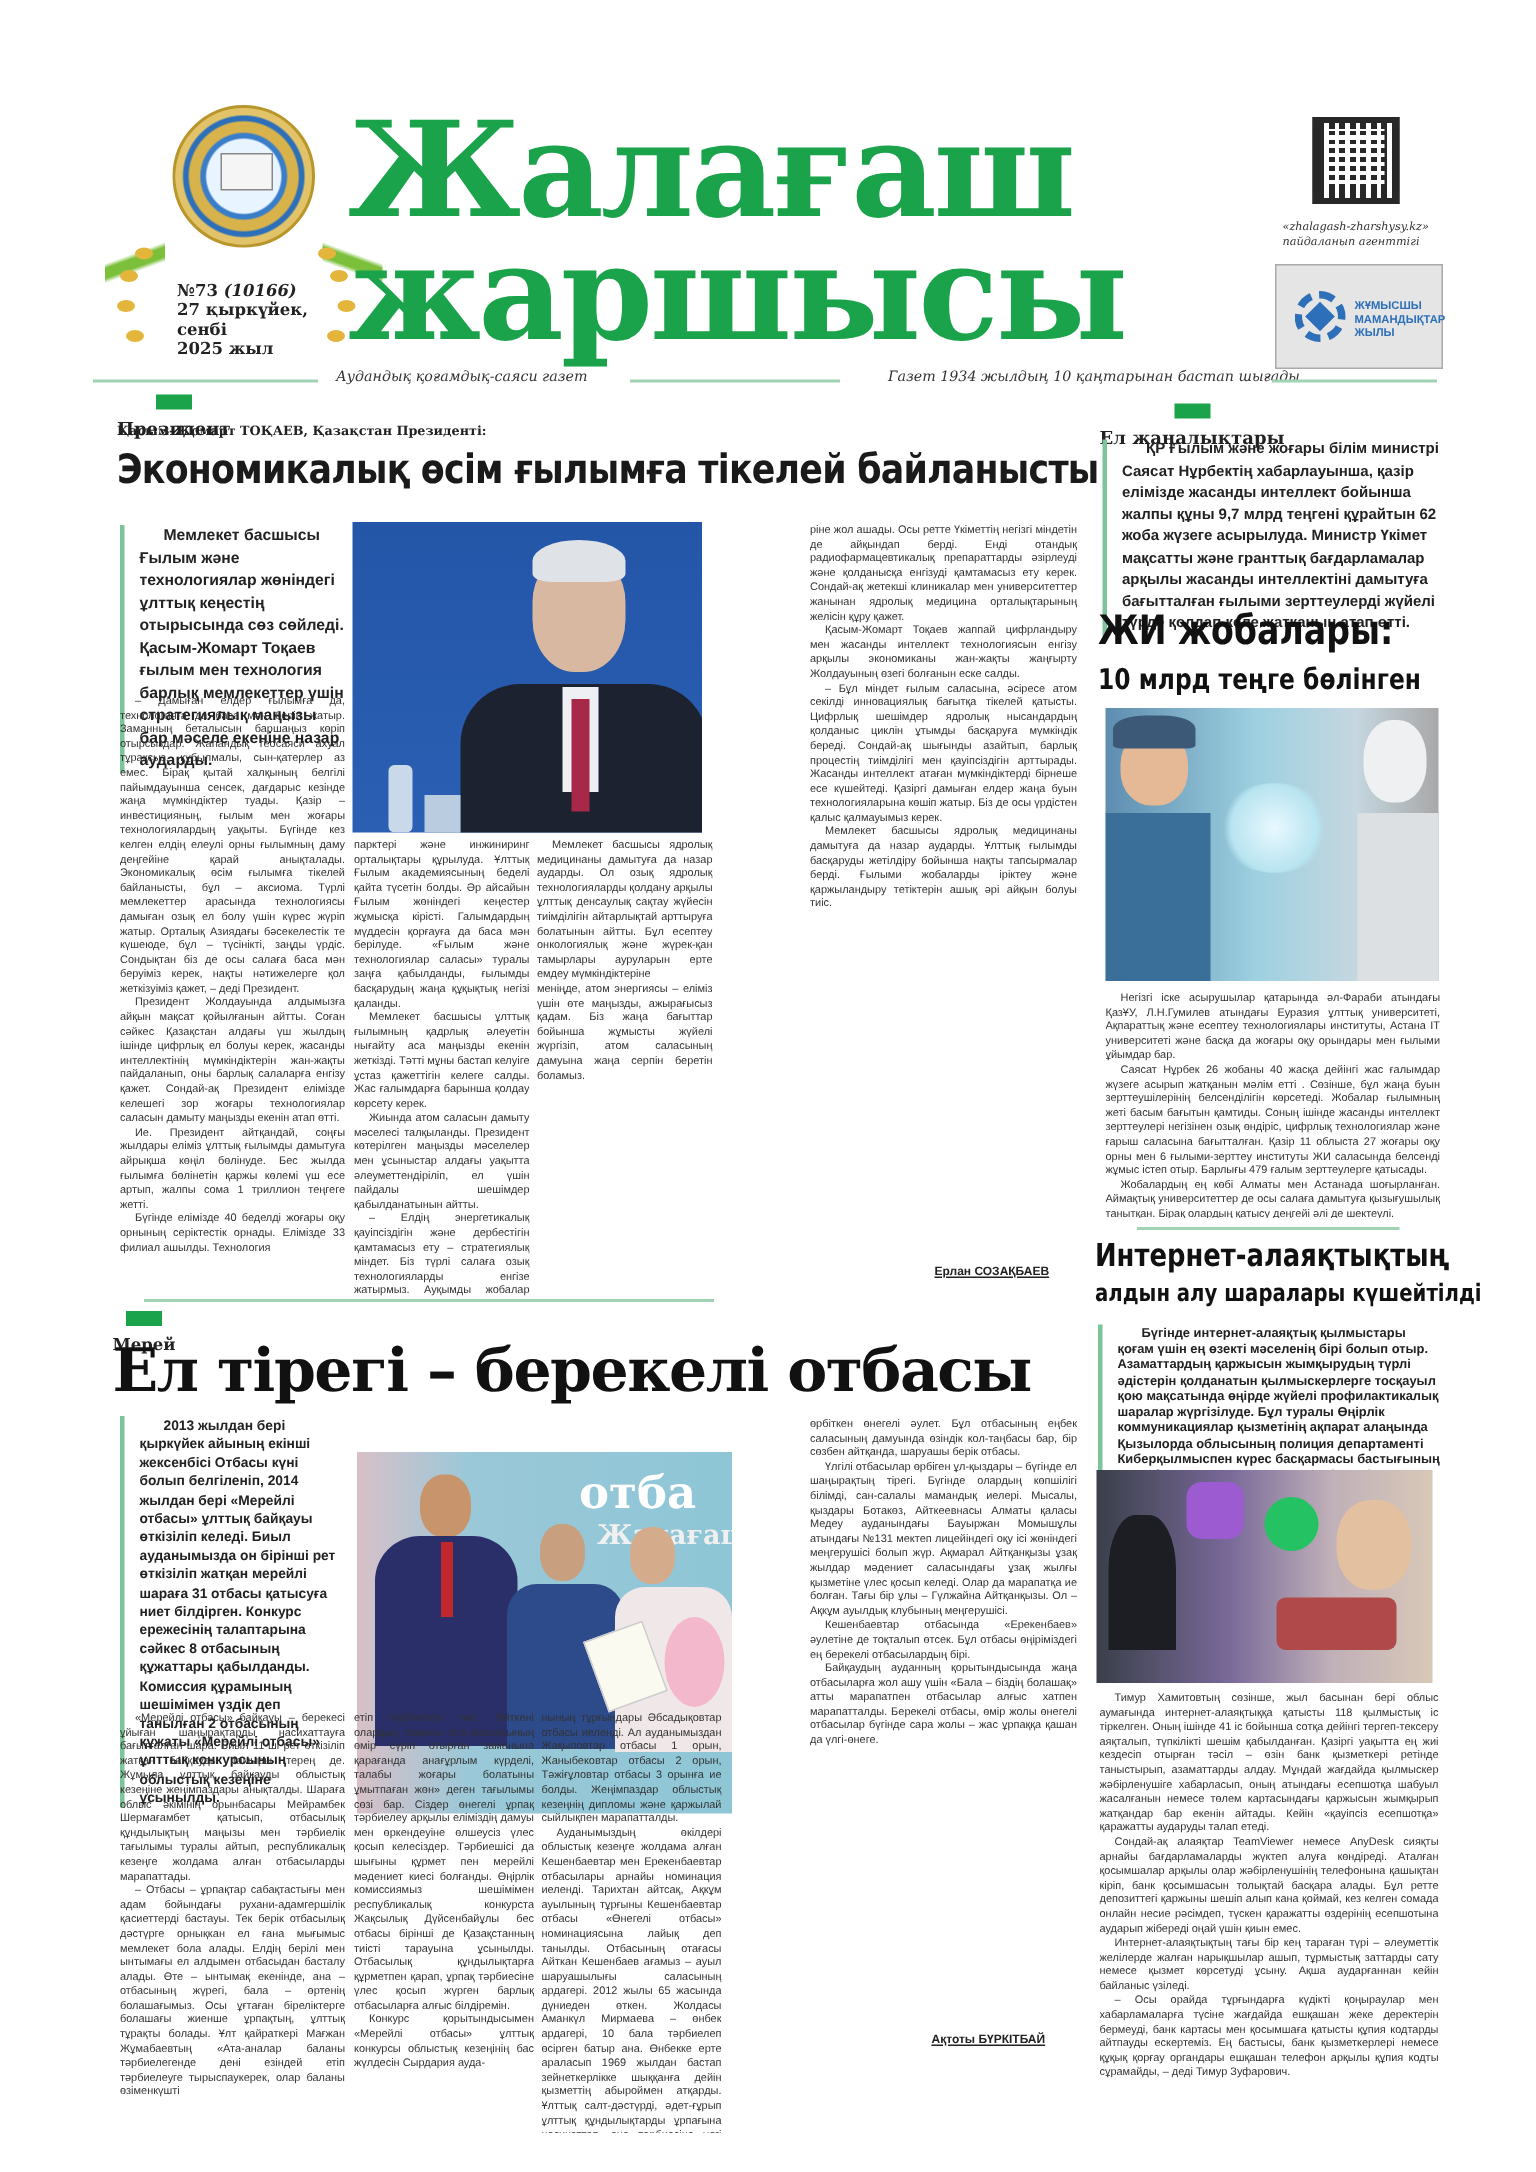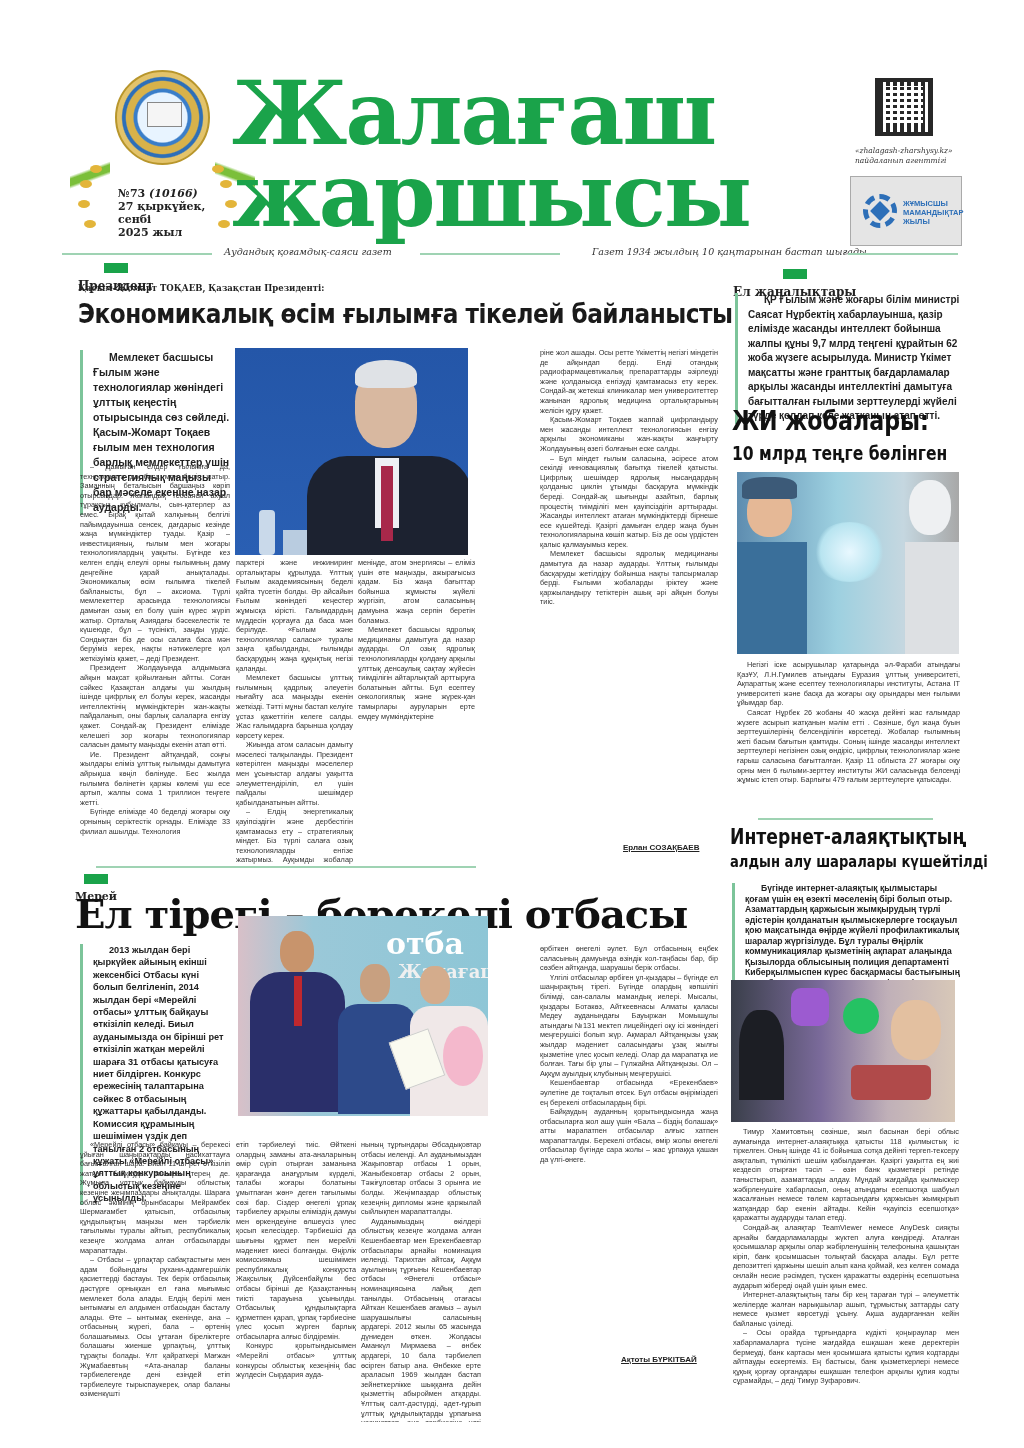--- a/index.html
+++ b/index.html
@@ -128,22 +128,22 @@
   <p>Ие. Президент айтқандай, соңғы жылдары еліміз ұлттық ғылымды дамытуға айрықша көңіл бөлінуде. Бес жылда ғылымға бөлінетін қаржы көлемі үш есе артып, жалпы сома 1 триллион теңгеге жетті.</p>
   <p>Бүгінде елімізде 40 беделді жоғары оқу орнының серіктестік орнады. Елімізде 33 филиал ашылды. Технология</p>
 </div>
 <div class="abs body-txt" style="left:236px;top:558px;width:117px;height:308px">
   <p style="text-indent:0">парктері және инжиниринг орталықтары құрылуда. Ұлттық Ғылым академиясының беделі қайта түсетін болды. Әр айсайын Ғылым жөніндегі кеңестер жұмысқа кірісті. Галымдардың мүддесін қорғауға да баса мән берілуде. «Ғылым және технологиялар саласы» туралы заңға қабылданды, ғылымды басқарудың жаңа құқықтық негізі қаланды.</p>
   <p>Мемлекет басшысы ұлттық ғылымның қадрлық әлеуетін нығайту аса маңызды екенін жеткізді. Тәтті мұны бастап келуіге ұстаз қажеттігін келеге салды. Жас ғалымдарға барынша қолдау көрсету керек.</p>
   <p>Жиында атом саласын дамыту мәселесі талқыланды. Президент көтерілген маңызды мәселелер мен ұсыныстар алдағы уақытта әлеуметтендіріліп, ел үшін пайдалы шешімдер қабылданатынын айтты.</p>
   <p>– Елдің энергетикалық қауіпсіздігін және дербестігін қамтамасыз ету – стратегиялық міндет. Біз түрлі салаға озық технологияларды енгізе жатырмыз. Ауқымды жобалар қолға алынуда. Оның бірін табысты жүзеге асыру үшін атом энергиясы жетістіктерін де пайдалануымыз керек. Ғылыми негізі кең болуға тиіс. Ол – атомдық энергетиканы дамытуға бағытталған жоба. Бастапқы кезде Балқаш маңында алғашқы атом станциясын салу жөнінде шешім қабылдадық. Шын</p>
 </div>
 <div class="abs body-txt" style="left:358px;top:558px;width:117px;height:308px">
+  <p>Мемлекет басшысы ядролық медицинаны дамытуға да назар аударды. Ол озық ядролық технологияларды қолдану арқылы ұлттық денсаулық сақтау жүйесін тиімділігін айтарлықтай арттыруға болатынын айтты. Бұл есептеу онкологиялық және жүрек-қан тамырлары ауруларын ерте емдеу мүмкіндіктеріне</p>
   <p style="text-indent:0">меніңде, атом энергиясы – еліміз үшін өте маңызды, ажырағысыз қадам. Біз жаңа бағыттар бойынша жұмысты жүйелі жүргізіп, атом саласының дамуына жаңа серпін беретін боламыз.</p>
-  <p>Мемлекет басшысы ядролық медицинаны дамытуға да назар аударды. Ол озық ядролық технологияларды қолдану арқылы ұлттық денсаулық сақтау жүйесін тиімділігін айтарлықтай арттыруға болатынын айтты. Бұл есептеу онкологиялық және жүрек-қан тамырлары ауруларын ерте емдеу мүмкіндіктеріне</p>
 </div>
 <div class="abs body-txt" style="left:540px;top:348px;width:178px;height:482px">
   <p style="text-indent:0">ріне жол ашады. Осы ретте Үкіметтің негізгі міндетін де айқындап берді. Енді отандық радиофармацевтикалық препараттарды әзірлеуді және қолданысқа енгізуді қамтамасыз ету керек. Сондай-ақ жетекші клиникалар мен университеттер жанынан ядролық медицина орталықтарының желісін құру қажет.</p>
   <p>Қасым-Жомарт Тоқаев жаппай цифрландыру мен жасанды интеллект технологиясын енгізу арқылы экономиканы жан-жақты жаңғырту Жолдауының өзегі болғанын еске салды.</p>
   <p>– Бұл міндет ғылым саласына, әсіресе атом секілді инновациялық бағытқа тікелей қатысты. Цифрлық шешімдер ядролық нысандардың қолданыс циклін ұтымды басқаруға мүмкіндік береді. Сондай-ақ шығынды азайтып, барлық процестің тиімділігі мен қауіпсіздігін арттырады. Жасанды интеллект атаған мүмкіндіктерді бірнеше есе күшейтеді. Қазіргі дамыған елдер жаңа буын технологияларына көшіп жатыр. Біз де осы үрдістен қалыс қалмауымыз керек.</p>
   <p>Мемлекет басшысы ядролық медицинаны дамытуға да назар аударды. Ұлттық ғылымды басқаруды жетілдіру бойынша нақты тапсырмалар берді. Ғылыми жобаларды іріктеу және қаржыландыру тетіктерін ашық әрі айқын болуы тиіс.</p>
 </div>
 <div class="abs sig" style="left:623px;top:843px">Ерлан СОЗАҚБАЕВ</div>
 <div class="abs rule" style="left:96px;top:866px;width:380px"></div>
 
@@ -162,20 +162,21 @@
   <div class="abs" style="left:10px;top:15px;width:45px;height:50px;border-radius:45%;background:#e5b896"></div>
   <div class="abs" style="left:5px;top:5px;width:55px;height:22px;border-radius:40% 40% 10% 10%;background:#3c5a78"></div>
   <div class="abs" style="left:0;top:70px;width:70px;height:112px;background:#3a6f9a"></div>
   <div class="abs" style="left:172px;top:8px;width:42px;height:55px;border-radius:45%;background:#eef0f2"></div>
   <div class="abs" style="left:168px;top:70px;width:54px;height:112px;background:#dde0e3"></div>
 </div>
 
 <div class="abs body-txt" style="left:737px;top:660px;width:223px;height:152px">
   <p>Негізгі іске асырушылар қатарында әл-Фараби атындағы ҚазҰУ, Л.Н.Гумилев атындағы Еуразия ұлттық университеті, Ақпараттық және есептеу технологиялары институты, Астана IT университеті және басқа да жоғары оқу орындары мен ғылыми ұйымдар бар.</p>
   <p>Саясат Нұрбек 26 жобаны 40 жасқа дейінгі жас ғалымдар жүзеге асырып жатқанын мәлім етті . Сөзінше, бұл жаңа буын зерттеушілерінің белсенділігін көрсетеді. Жобалар ғылымның жеті басым бағытын қамтиды. Соның ішінде жасанды интеллект зерттеулері негізінен озық өндіріс, цифрлық технологиялар және ғарыш саласына бағытталған. Қазір 11 облыста 27 жоғары оқу орны мен 6 ғылыми-зерттеу институты ЖИ саласында белсенді жұмыс істеп отыр. Барлығы 479 ғалым зерттеулерге қатысады.</p>
+  <p>Жобалардың ең көбі Алматы мен Астанада шоғырланған. Аймақтық университеттер де осы салаға дамытуға қызығушылық танытқан. Бірақ олардың қатысу деңгейі әлі де шектеулі.</p>
 </div>
 <div class="abs rule" style="left:758px;top:818px;width:175px"></div>
 
 <div class="abs h-side" style="left:730px;top:825px;font-size:21px">Интернет-алаяқтықтың</div>
 <div class="abs h-side" style="left:730px;top:852px;font-size:16px">алдын алу шаралары күшейтілді</div>
 <div class="abs lead" style="left:732px;top:883px;width:228px;font-size:8.6px;line-height:10.5px">
   <p>Бүгінде интернет-алаяқтық қылмыстары қоғам үшін ең өзекті мәселенің бірі болып отыр. Азаматтардың қаржысын жымқырудың түрлі әдістерін қолданатын қылмыскерлерге тосқауыл қою мақсатында өңірде жүйелі профилактикалық шаралар жүргізілуде. Бұл туралы Өңірлік коммуникациялар қызметінің ақпарат алаңында Қызылорда облысының полиция департаменті Киберқылмыспен күрес басқармасы бастығының орынбасары Тимур Хамитов мәлімдеді.</p>
 </div>
 
 <div class="abs photo" style="left:731px;top:980px;width:224px;height:142px;background:linear-gradient(90deg,#3a3f4a 0%,#7a6a9a 40%,#c0b0b8 70%,#d8c8b8 100%)">
@@ -196,21 +197,21 @@
 <div class="abs sec-label" style="left:75px;top:874px;font-size:11px">
   <span class="sec-block"></span>
   <span>Мерей</span>
 </div>
 <div class="abs h-serif" style="left:75px;top:890px">Ел тірегі – берекелі отбасы</div>
 
 <div class="abs lead" style="left:80px;top:944px;width:150px;font-size:9.2px;line-height:12.4px">
   <p>2013 жылдан бері қыркүйек айының екінші жексенбісі Отбасы күні болып белгіленіп, 2014 жылдан бері «Мерейлі отбасы» ұлттық байқауы өткізіліп келеді. Биыл ауданымызда он бірінші рет өткізіліп жатқан мерейлі шараға 31 отбасы қатысуға ниет білдірген. Конкурс ережесінің талаптарына сәйкес 8 отбасының құжаттары қабылданды. Комиссия құрамының шешімімен үздік деп танылған 2 отбасының құжаты «Мерейлі отбасы» ұлттық конкурсының облыстық кезеңіне ұсынылды.</p>
 </div>
 
-<div class="abs photo" style="left:238px;top:916px;width:250px;height:200px;background:linear-gradient(90deg,#d8c0c8 0%,#9ac8d8 30%,#8ec6d6 100%)">
+<div class="abs photo" style="left:238px;top:968px;width:250px;height:241px;background:linear-gradient(90deg,#d8c0c8 0%,#9ac8d8 30%,#8ec6d6 100%)">
   <div class="abs" style="left:148px;top:10px;font-family:'DejaVu Serif',serif;font-weight:bold;font-size:30px;color:#fff">отба</div>
   <div class="abs" style="left:160px;top:45px;font-family:'DejaVu Serif',serif;font-weight:bold;font-size:18px;color:#f0f0f0">Жалағаш</div>
   <div class="abs" style="left:42px;top:15px;width:34px;height:42px;border-radius:45%;background:#c8946c"></div>
   <div class="abs" style="left:12px;top:56px;width:95px;height:140px;border-radius:30px 30px 0 0;background:#2a2f6a"></div>
   <div class="abs" style="left:56px;top:60px;width:8px;height:50px;background:#c0282e"></div>
   <div class="abs" style="left:122px;top:48px;width:30px;height:38px;border-radius:45%;background:#c8a080"></div>
   <div class="abs" style="left:100px;top:88px;width:78px;height:110px;border-radius:20px 20px 0 0;background:#2d4a8a"></div>
   <div class="abs" style="left:182px;top:50px;width:30px;height:38px;border-radius:45%;background:#d4ac8c"></div>
   <div class="abs" style="left:172px;top:90px;width:78px;height:110px;border-radius:20px 20px 0 0;background:#f0e8e8"></div>
   <div class="abs" style="left:158px;top:118px;width:42px;height:50px;background:#fafaf0;transform:rotate(-20deg);border:1px solid #ccc"></div>

